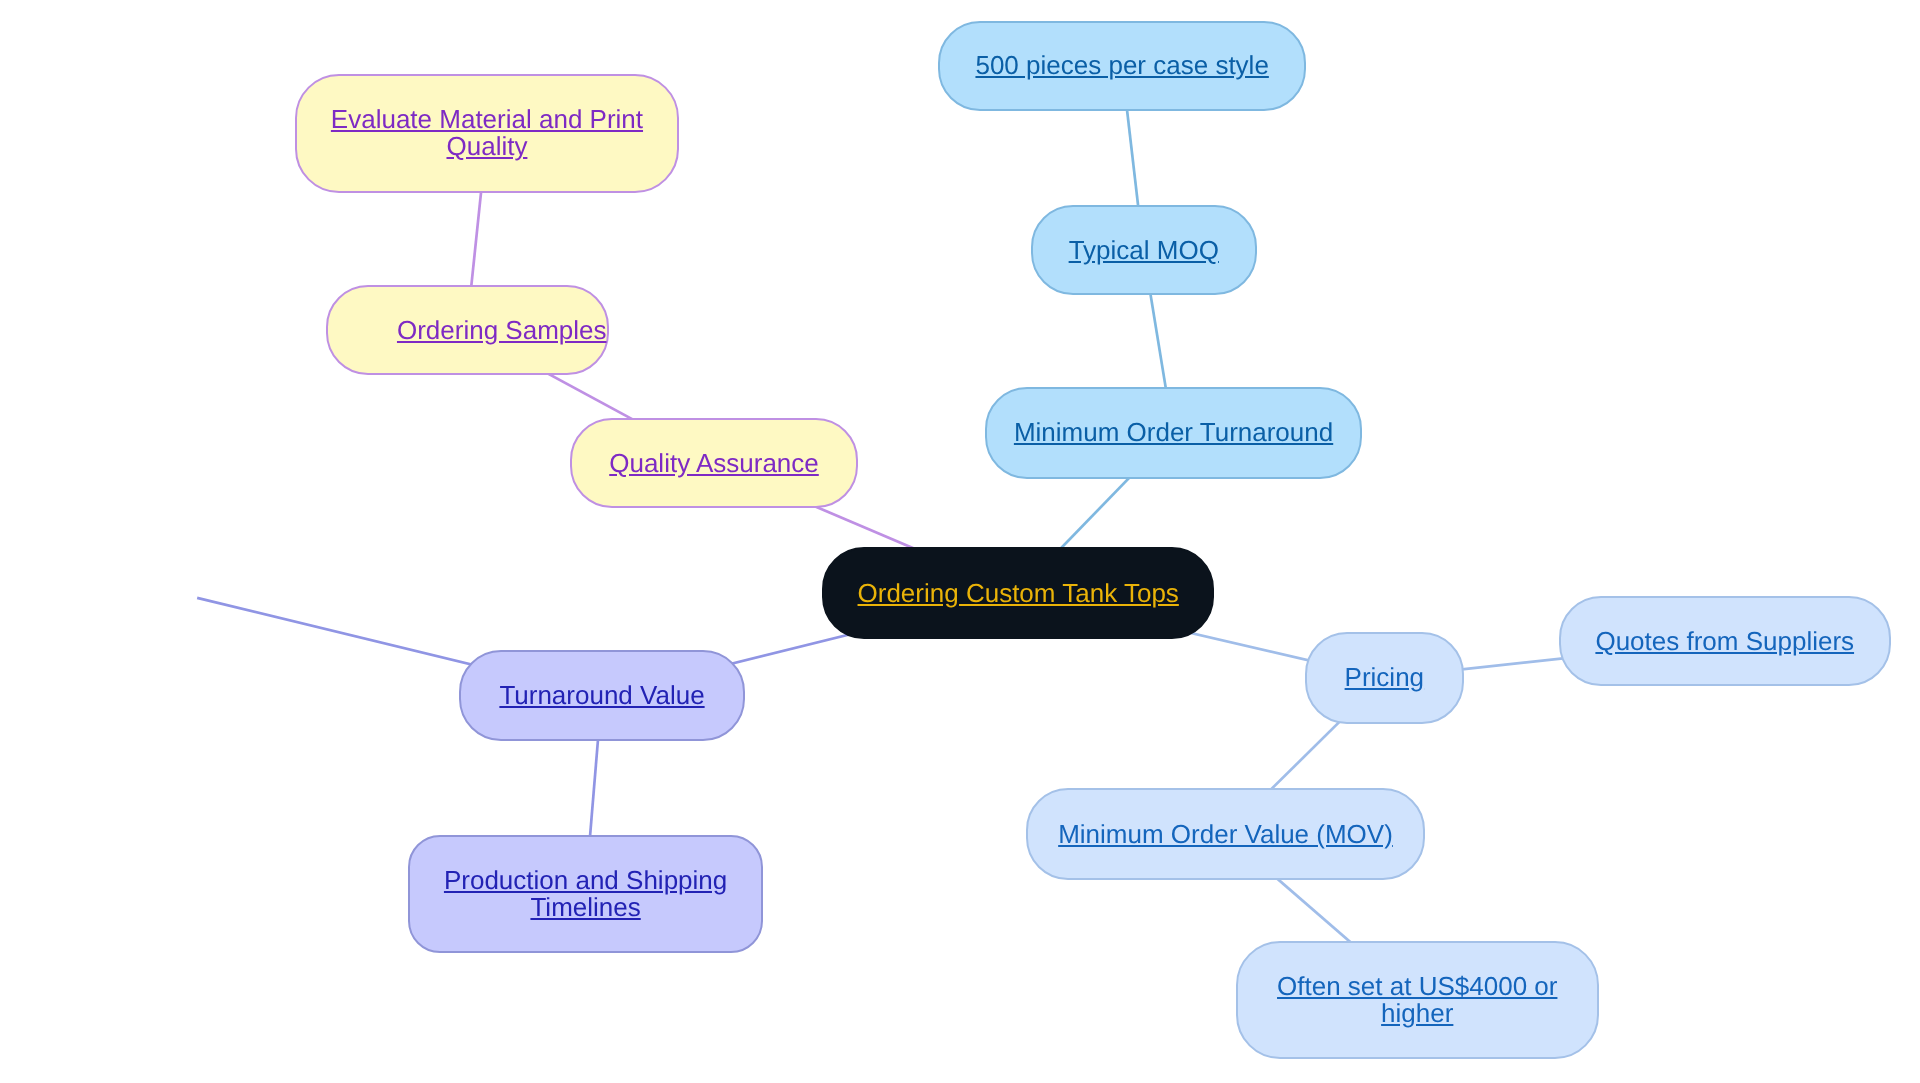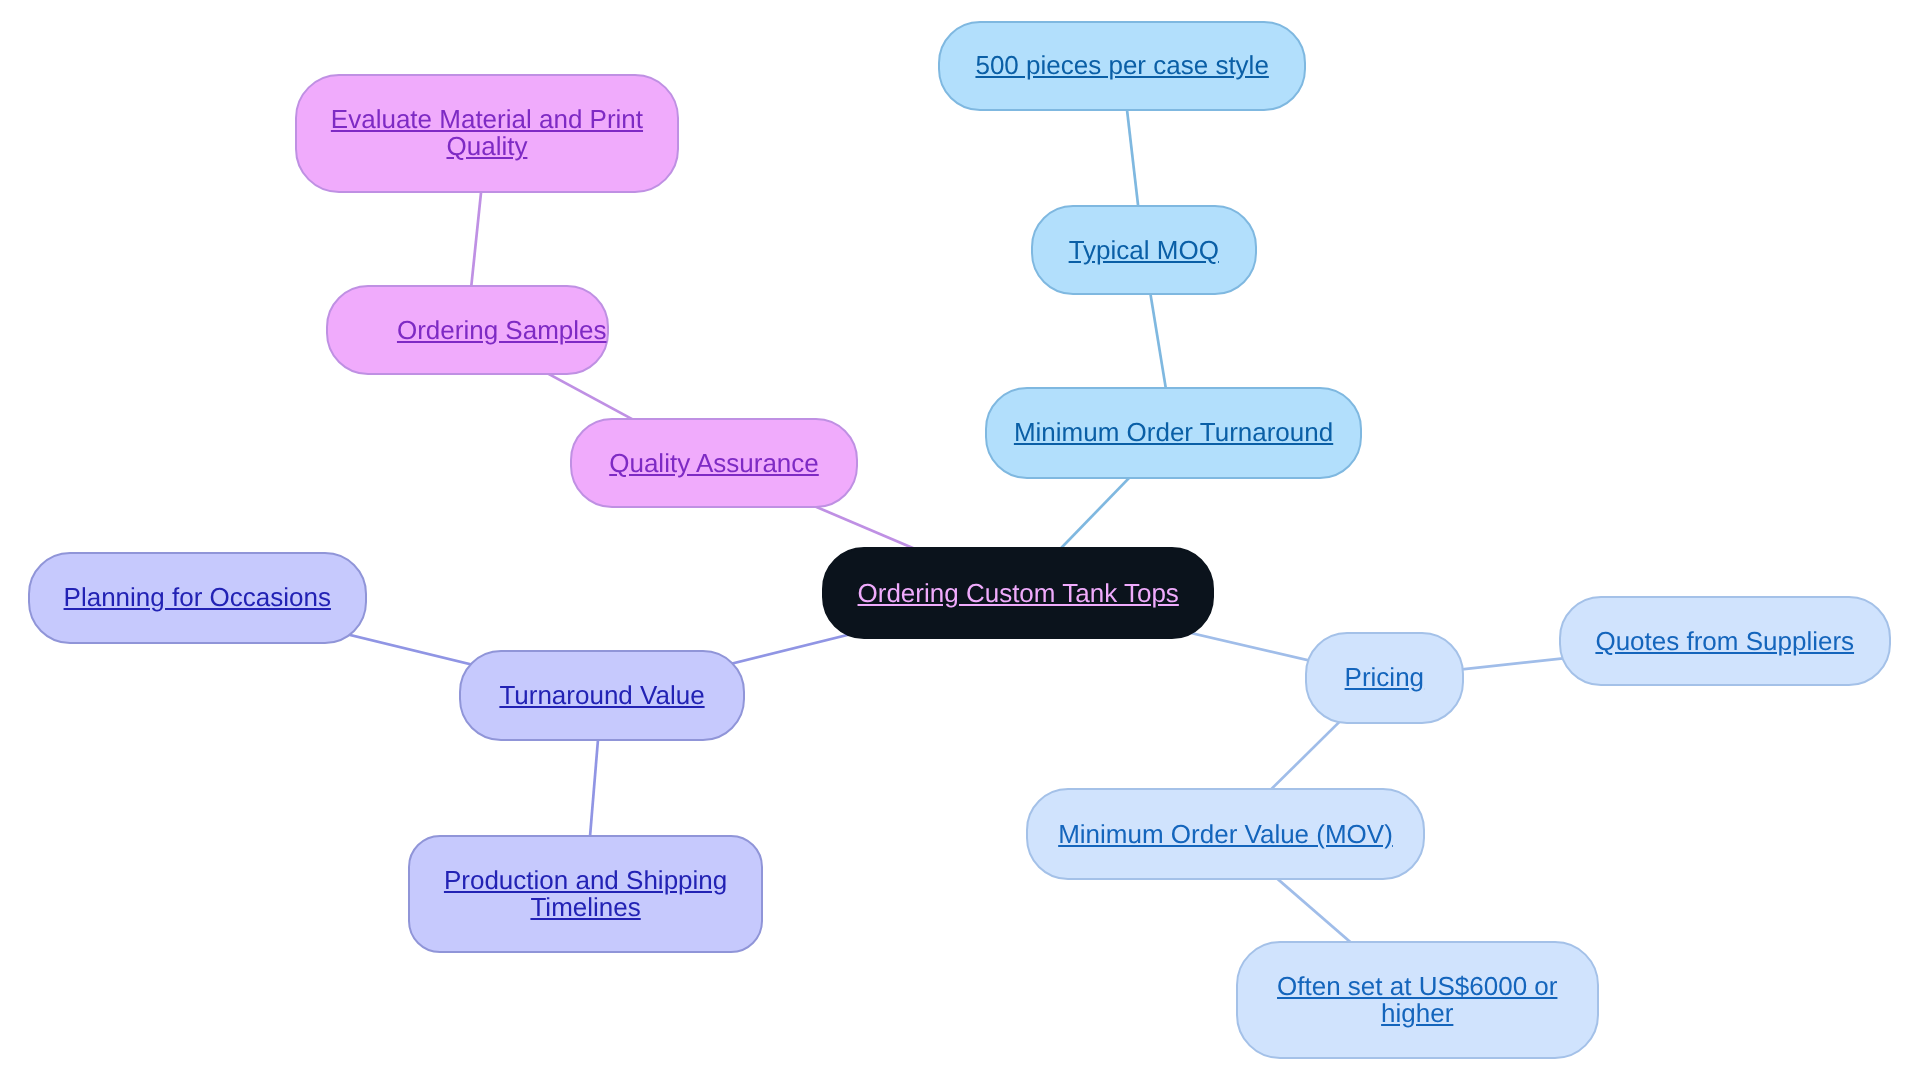--- a/index.html
+++ b/index.html
@@ -26,23 +26,23 @@
     white-space:pre-line;
     -webkit-font-smoothing:antialiased;
     text-rendering:geometricPrecision;
     transform:translateZ(0);
     will-change:transform;
     text-decoration:underline;
   }
   .node > span{display:block;white-space:pre-line;}
 
   
-  .t-root  {background:#0b131c;border-color:#0b131c;color:#f0abfc;}
+  .t-root  {background:#0b131c;border-color:#0b131c;color:#eab308;}
   .t-blue  {background:#b2dffc;border-color:#7fb8e0;color:#0a5fa6;}
-  .t-purple{background:#f0abfc;border-color:#bf90e3;color:#7e2ac4;}
+  .t-purple{background:#fef9c3;border-color:#bf90e3;color:#7e2ac4;}
   .t-peri  {background:#c6c9fd;border-color:#9095d8;color:#2222b4;}
   .t-lblue {background:#d0e3fd;border-color:#a4c1e8;color:#1465bc;}
 
   .edge{fill:none;stroke-width:2.7;}
   .e-blue  {stroke:#7fb8e0;}
   .e-purple{stroke:#bf90e4;}
   .e-peri  {stroke:#9095e4;}
   .e-lblue {stroke:#a0bde9;}
 </style>
 </head>
@@ -80,42 +80,39 @@
     <span>Evaluate Material and Print
 Quality</span>
   </div>
   <div class="node t-purple" style="left: 325.5px; top: 284.6px; width: 282.5px; height: 90.2px; justify-content: flex-end;">
     <span>Ordering Samples</span>
   </div>
   <div class="node t-purple" style="left: 570px; top: 418.2px; width: 288px; height: 90.3px;">
     <span>Quality Assurance</span>
   </div>
 
-  <div class="node t-peri" style="left: 27.9px; top: 551.9px; width: 338.5px; height: 91.9px;">
-    <span>Planning for Occasions</span>
-  </div>
   <div class="node t-peri" style="left: 458.6px; top: 650.4px; width: 286px; height: 91.2px;">
     <span>Turnaround Value</span>
   </div>
   <div class="node t-peri" style="left: 407.7px; top: 834.6px; width: 355.2px; height: 118.1px; border-radius: 32px;">
     <span>Production and Shipping
 Timelines</span>
   </div>
 
   <div class="node t-lblue" style="left: 1304.6px; top: 632px; width: 158.7px; height: 91.7px;">
     <span>Pricing</span>
   </div>
   <div class="node t-lblue" style="left: 1558.8px; top: 595.8px; width: 331.5px; height: 90.1px; align-items: center;">
     <span>Quotes from Suppliers</span>
   </div>
   <div class="node t-lblue" style="left: 1026.3px; top: 788px; width: 399px; height: 92.2px;">
     <span>Minimum Order Value (MOV)</span>
   </div>
   <div class="node t-lblue" style="left: 1235.6px; top: 940.8px; width: 362.5px; height: 117.7px; border-radius: 44px;">
-    <span>Often set at US$6000 or
+    <span>Often set at US$4000 or
 higher</span>
   </div>
 
   <div class="node t-root" style="left: 821.6px; top: 546.6px; width: 392.4px; height: 92.3px;">
     <span>Ordering Custom Tank Tops</span>
   </div>
 
 </div>
 
 </body></html>

